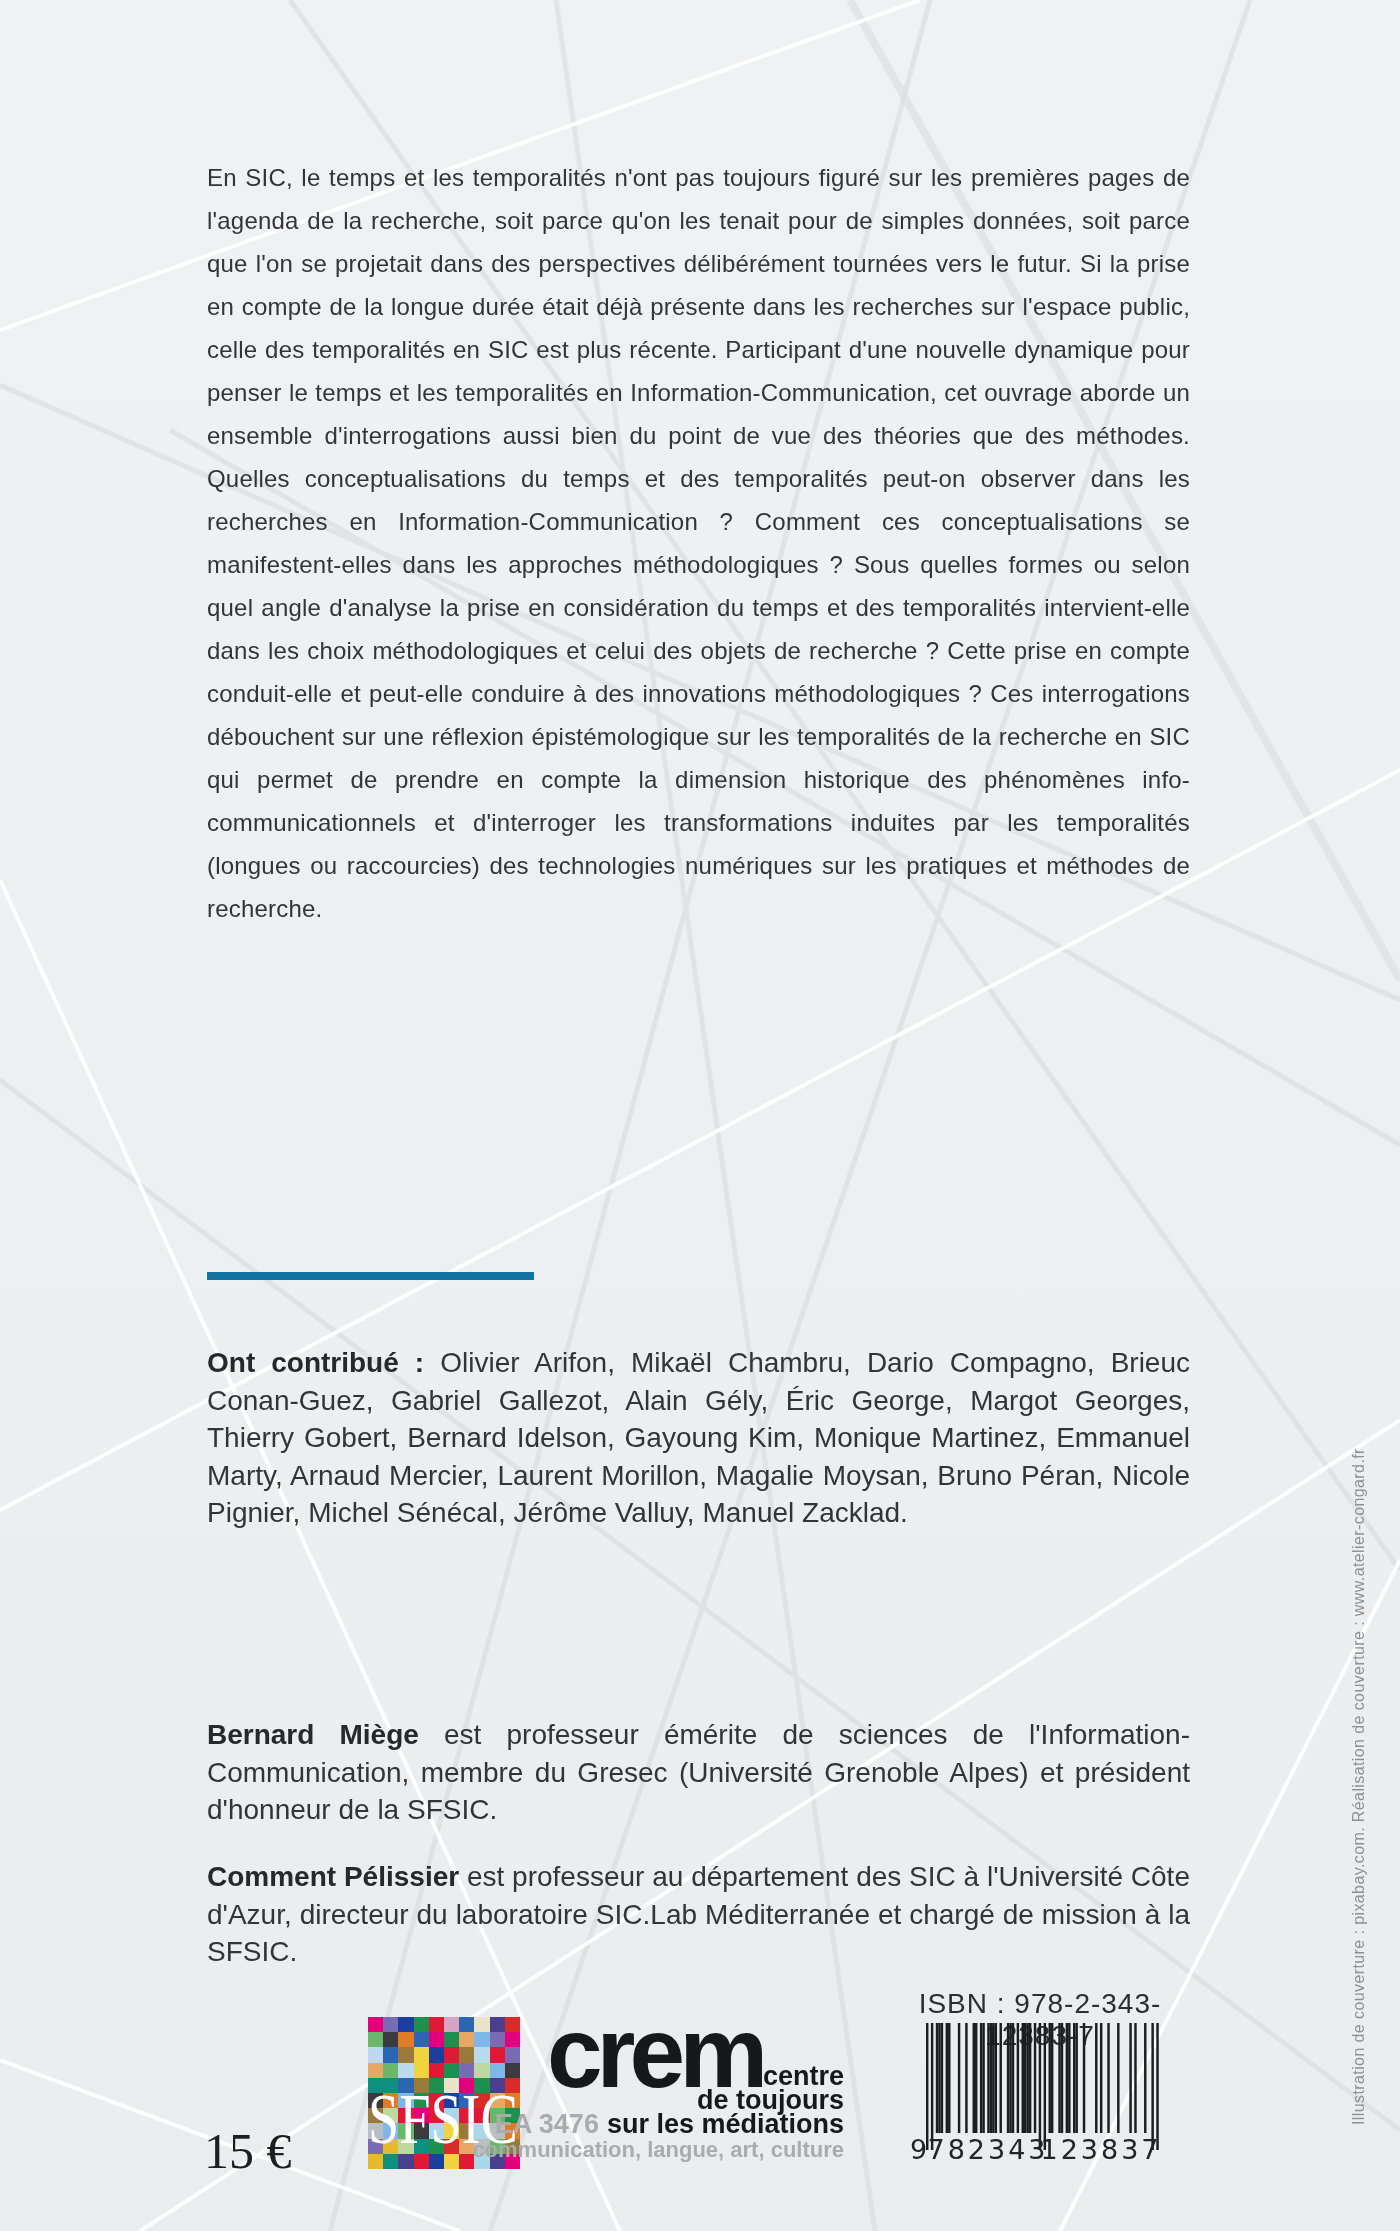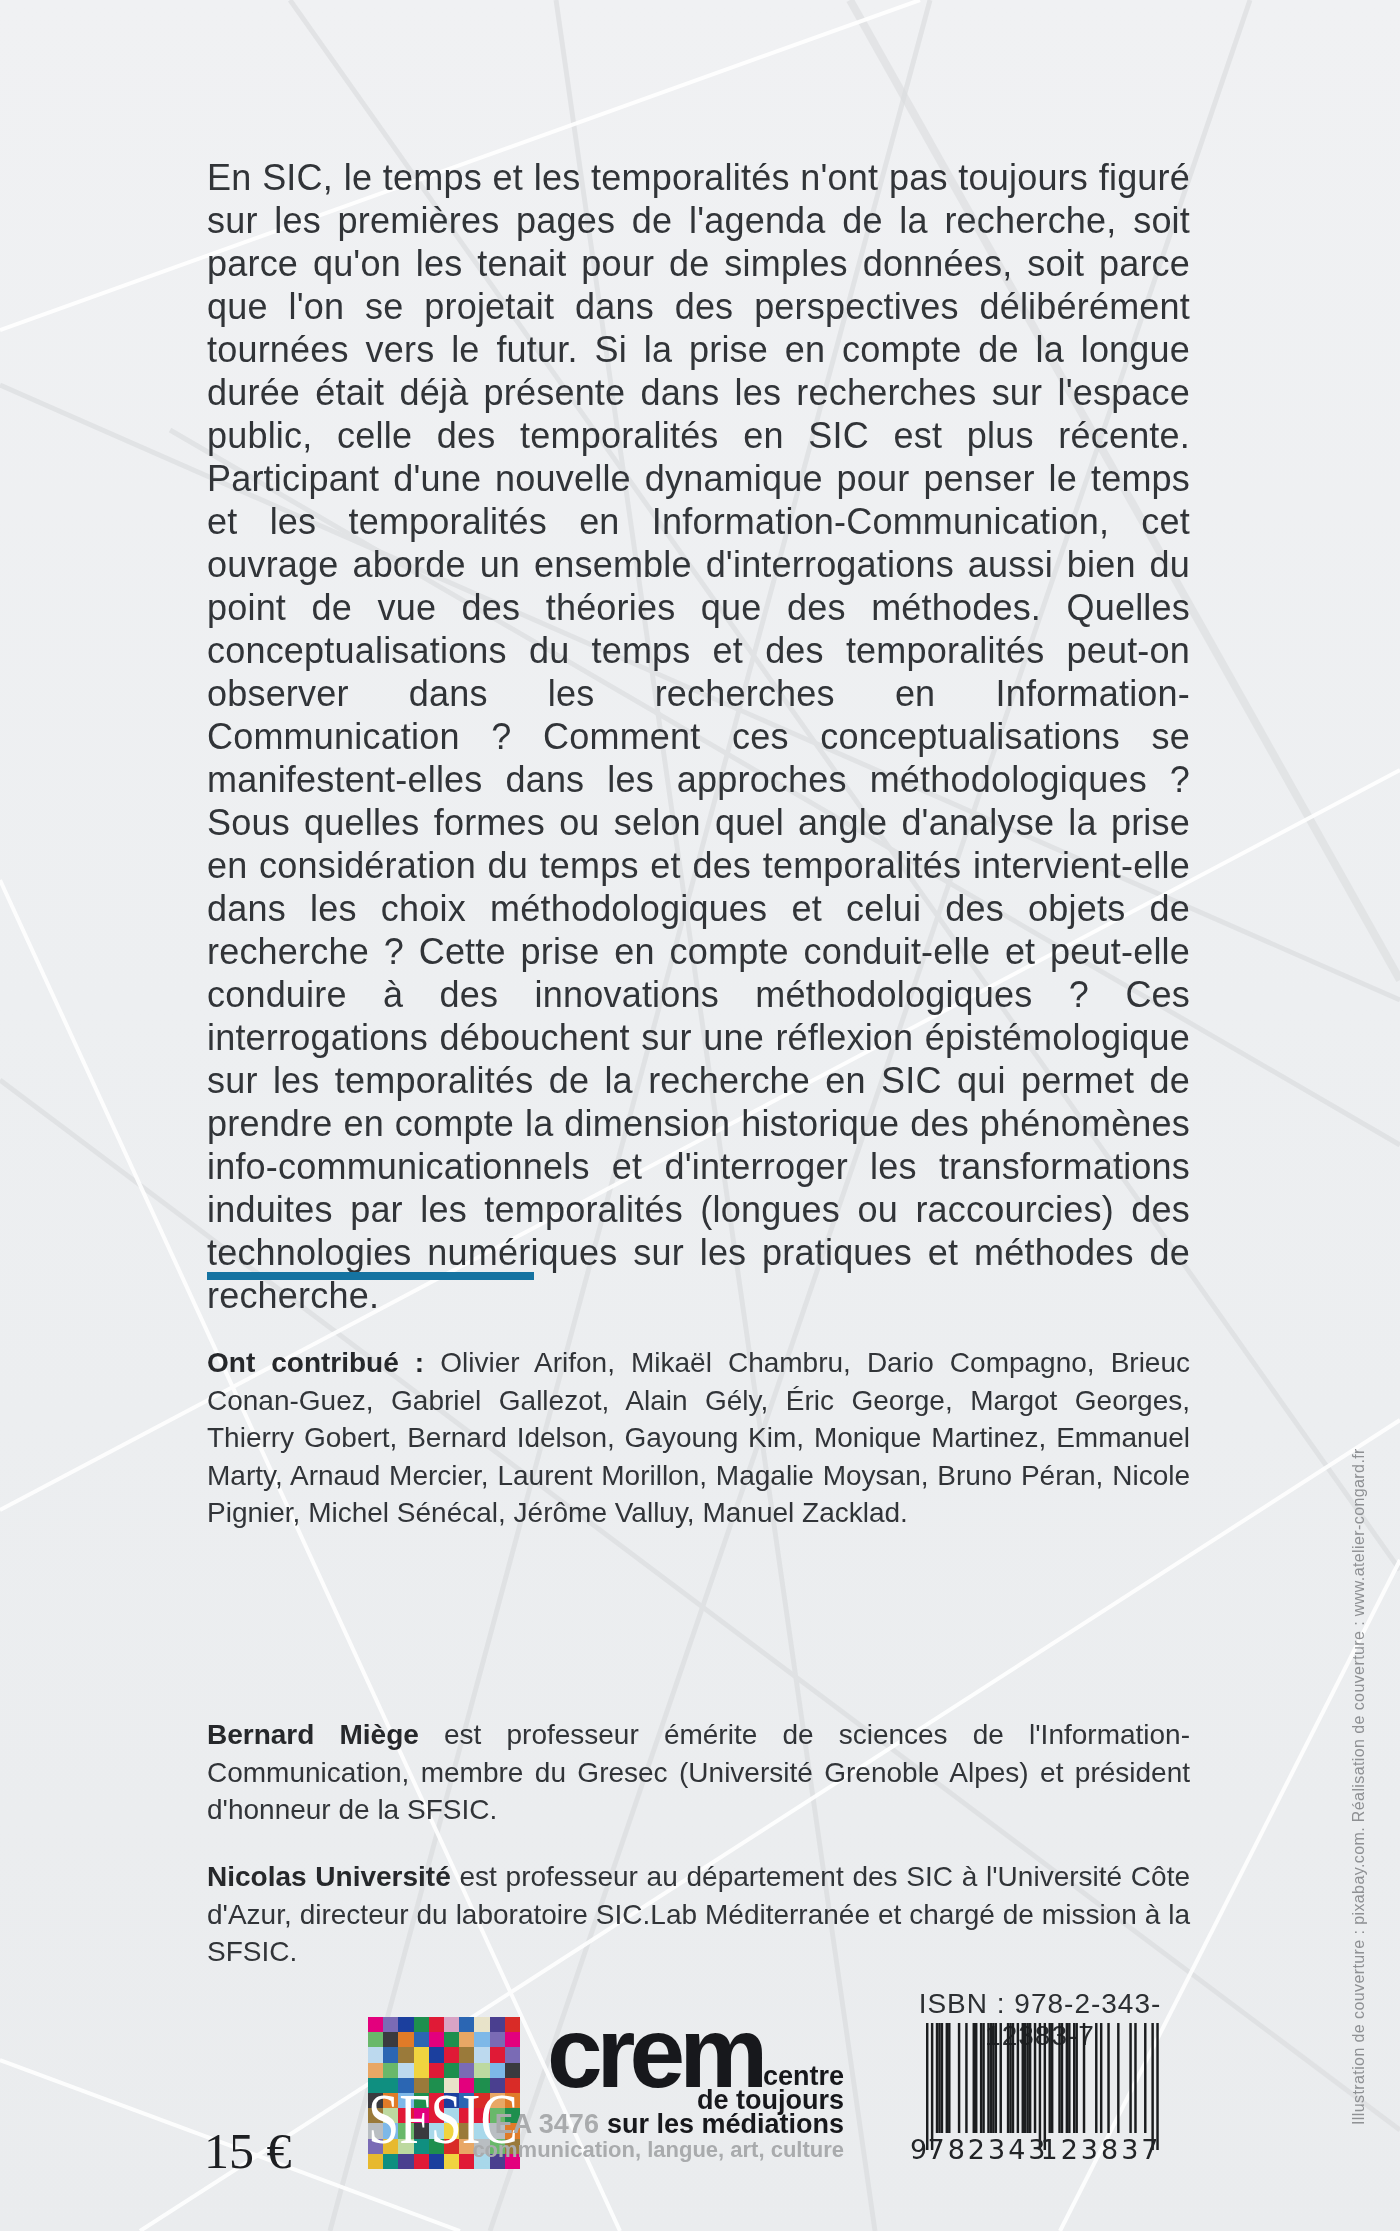--- a/index.html
+++ b/index.html
@@ -9,21 +9,21 @@
     margin:0 auto;
     background:linear-gradient(180deg,#f0f1f3 0%,#edeff1 45%,#eaecee 100%);
     overflow:hidden;
     font-family:"Liberation Sans", sans-serif;
     color:#2f3235;
   }
   .bg-pattern{position:absolute;inset:0;}
   .content{position:absolute;inset:0;}
   .synopsis{
     position:absolute;left:207px;top:156px;width:983px;
-    font-size:36px;line-height:43px;text-align:justify;
+    font-size:24px;line-height:43px;text-align:justify;
     color:#313438;letter-spacing:.2px;
   }
   .rule{position:absolute;left:207px;top:1272px;width:327px;height:8px;background:#1573a1;}
   .para{
     position:absolute;left:207px;width:983px;
     font-size:28px;line-height:37.5px;text-align:justify;color:#313438;
   }
   .para strong{font-weight:700;color:#26282b;}
   .contributors{top:1316px;}
   .bio-1{top:1545px;}
@@ -93,21 +93,21 @@
 
   <div class="content">
 
     <div class="synopsis">En SIC, le temps et les temporalités n'ont pas toujours figuré sur les premières pages de l'agenda de la recherche, soit parce qu'on les tenait pour de simples données, soit parce que l'on se projetait dans des perspectives délibérément tournées vers le futur. Si la prise en compte de la longue durée était déjà présente dans les recherches sur l'espace public, celle des temporalités en SIC est plus récente. Participant d'une nouvelle dynamique pour penser le temps et les temporalités en Information-Communication, cet ouvrage aborde un ensemble d'interrogations aussi bien du point de vue des théories que des méthodes. Quelles conceptualisations du temps et des temporalités peut-on observer dans les recherches en Information-Communication ? Comment ces conceptualisations se manifestent-elles dans les approches méthodologiques ? Sous quelles formes ou selon quel angle d'analyse la prise en considération du temps et des temporalités intervient-elle dans les choix méthodologiques et celui des objets de recherche ? Cette prise en compte conduit-elle et peut-elle conduire à des innovations méthodologiques ? Ces interrogations débouchent sur une réflexion épistémologique sur les temporalités de la recherche en SIC qui permet de prendre en compte la dimension historique des phénomènes info-communicationnels et d'interroger les transformations induites par les temporalités (longues ou raccourcies) des technologies numériques sur les pratiques et méthodes de recherche.</div>
 
     <div class="rule" style="background: rgb(21, 115, 161);"></div>
 
     <p class="para contributors"><strong>Ont contribué :</strong> <span>Olivier Arifon, Mikaël Chambru, Dario Compagno, Brieuc Conan-Guez, Gabriel Gallezot, Alain Gély, Éric George, Margot Georges, Thierry Gobert, Bernard Idelson, Gayoung Kim, Monique Martinez, Emmanuel Marty, Arnaud Mercier, Laurent Morillon, Magalie Moysan, Bruno Péran, Nicole Pignier, Michel Sénécal, Jérôme Valluy, Manuel Zacklad.</span></p>
 
     <p class="para bio-2"><strong>Bernard Miège</strong><span> est professeur émérite de sciences de l'Information-Communication, membre du Gresec (Université Grenoble Alpes) et président d'honneur de la SFSIC.</span></p>
-    <p class="para bio-3"><strong>Nicolas Université</strong><span> est professeur au département des SIC à l'Université Côte d'Azur, directeur du laboratoire SIC.Lab Méditerranée et chargé de mission à la SFSIC.</span></p>
+    <p class="para bio-3"><strong>Comment Pélissier</strong><span> est professeur au département des SIC à l'Université Côte d'Azur, directeur du laboratoire SIC.Lab Méditerranée et chargé de mission à la SFSIC.</span></p>
 
     <div class="isbn">ISBN : 978-2-343-12383-7</div>
     <svg class="barcode" width="260" height="140" viewBox="0 0 260 140">
       <g id="bars" fill="#1b1d1f">
           <rect x="16.00" y="0" width="2.45" height="127"></rect>
           <rect x="20.90" y="0" width="2.45" height="127"></rect>
           <rect x="25.80" y="0" width="2.45" height="110"></rect>
           <rect x="28.25" y="0" width="2.45" height="110"></rect>
           <rect x="30.70" y="0" width="2.45" height="110"></rect>
           <rect x="35.60" y="0" width="2.45" height="110"></rect>

